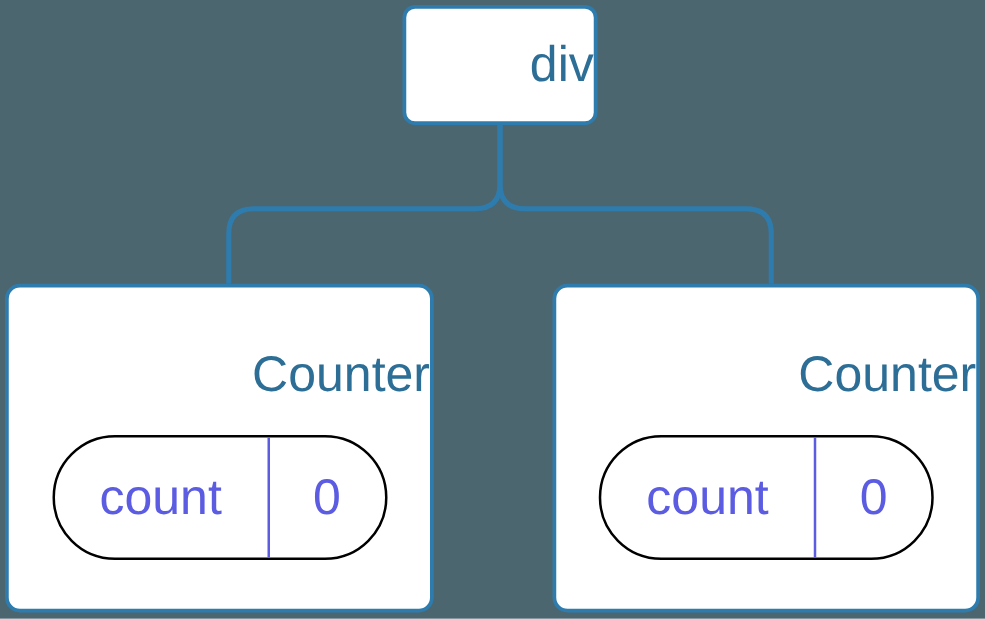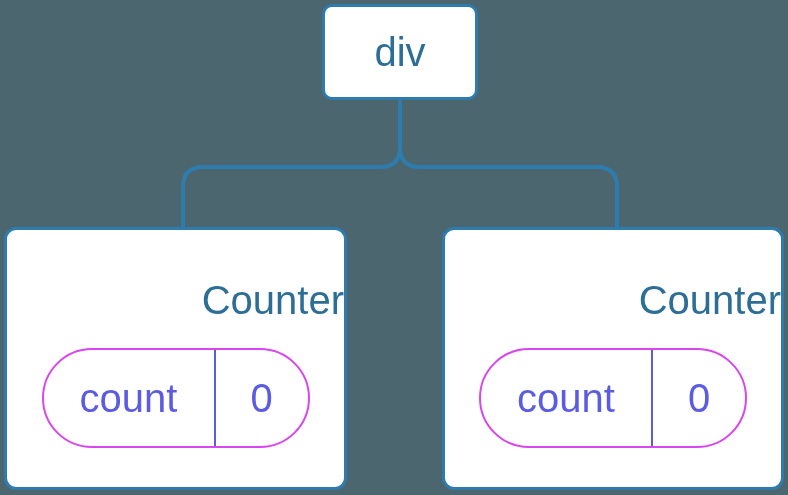--- a/index.html
+++ b/index.html
@@ -33,21 +33,21 @@
     left: 322px;
     top: 4px;
     width: 156px;
     height: 96px;
     background: #FFFFFF;
     border: 3px solid #2E7CAD;
     border-radius: 10px;
     box-sizing: border-box;
     display: flex;
     align-items: center;
-    justify-content: center;
+    justify-content: flex-end;
     font-size: 40px;
     font-weight: 500;
     color: #2D6E96;
   }
   .card {
     position: absolute;
     top: 227px;
     width: 343px;
     height: 263px;
     background: #FFFFFF;
@@ -67,21 +67,21 @@
     font-weight: 500;
     color: #2D6E96;
   }
   .pill {
     position: absolute;
     left: 50%;
     transform: translateX(-50%);
     top: 118px;
     width: 268px;
     height: 100px;
-    border: 2px solid #d946ef;
+    border: 2px solid #000000;
     border-radius: 50px;
     box-sizing: border-box;
     display: flex;
     align-items: stretch;
     color: #5B5CE2;
     font-size: 40px;
   }
   .pill-key {
     flex: 1 1 auto;
     display: flex;

